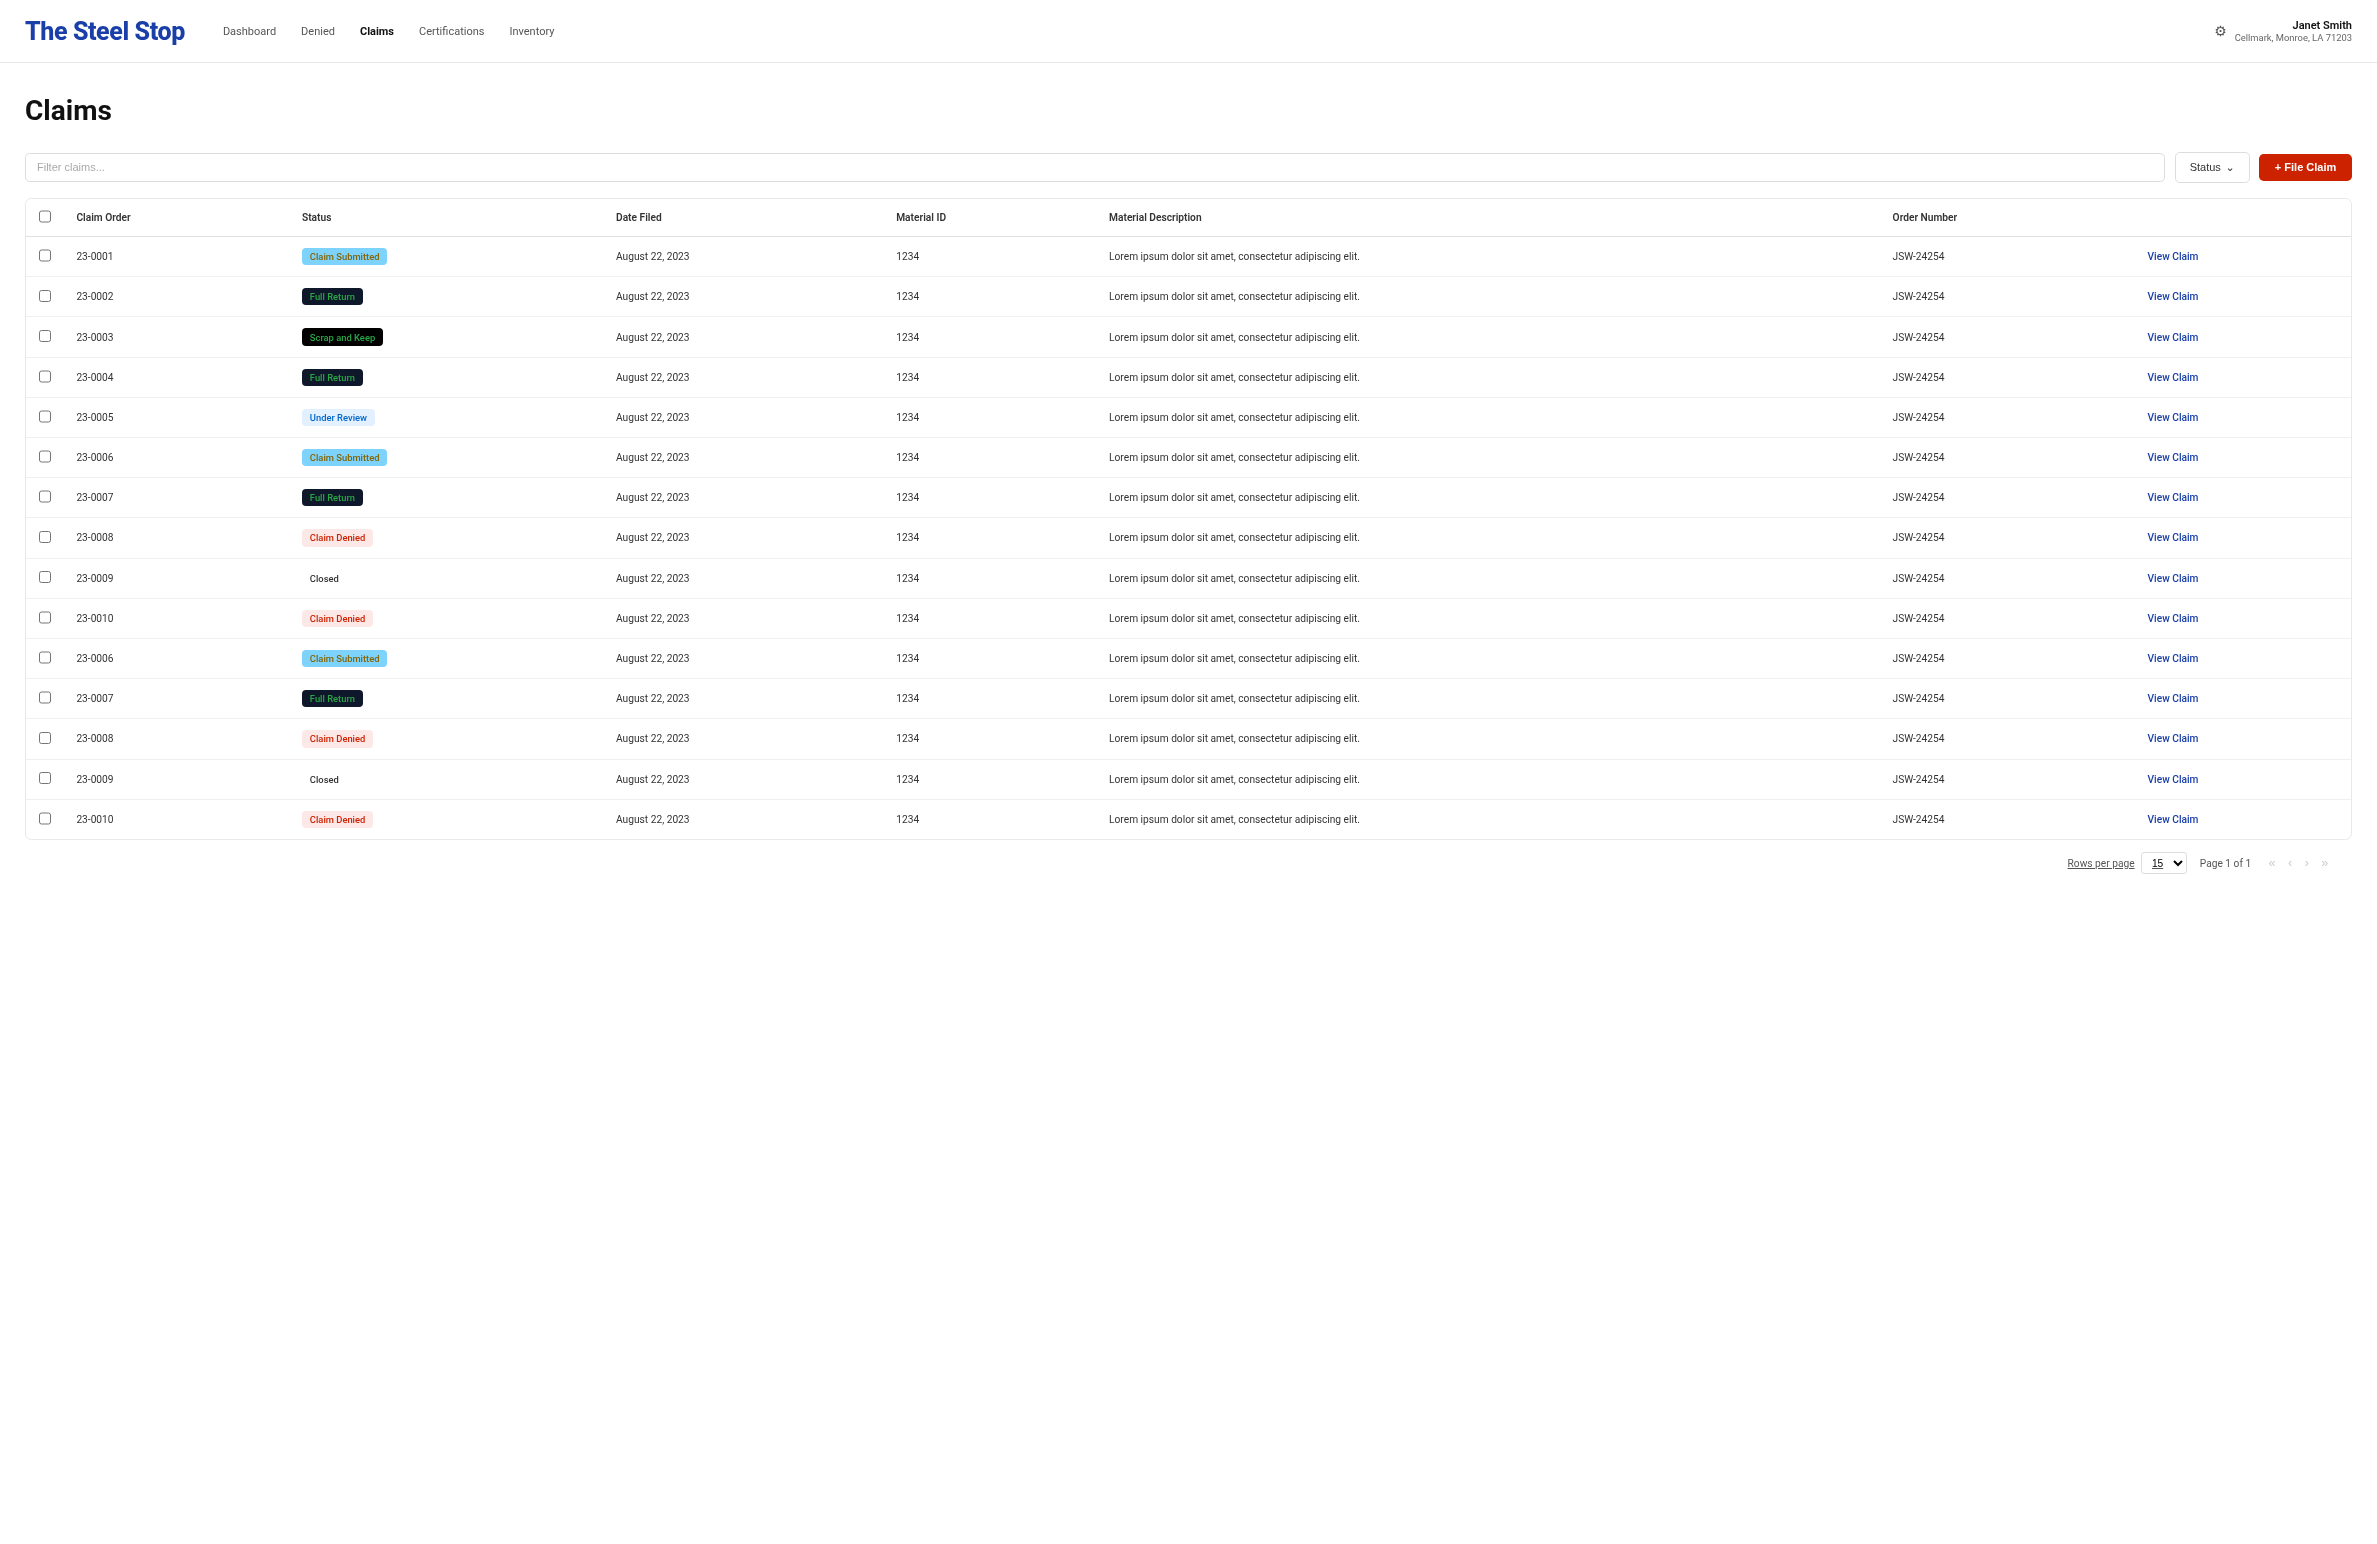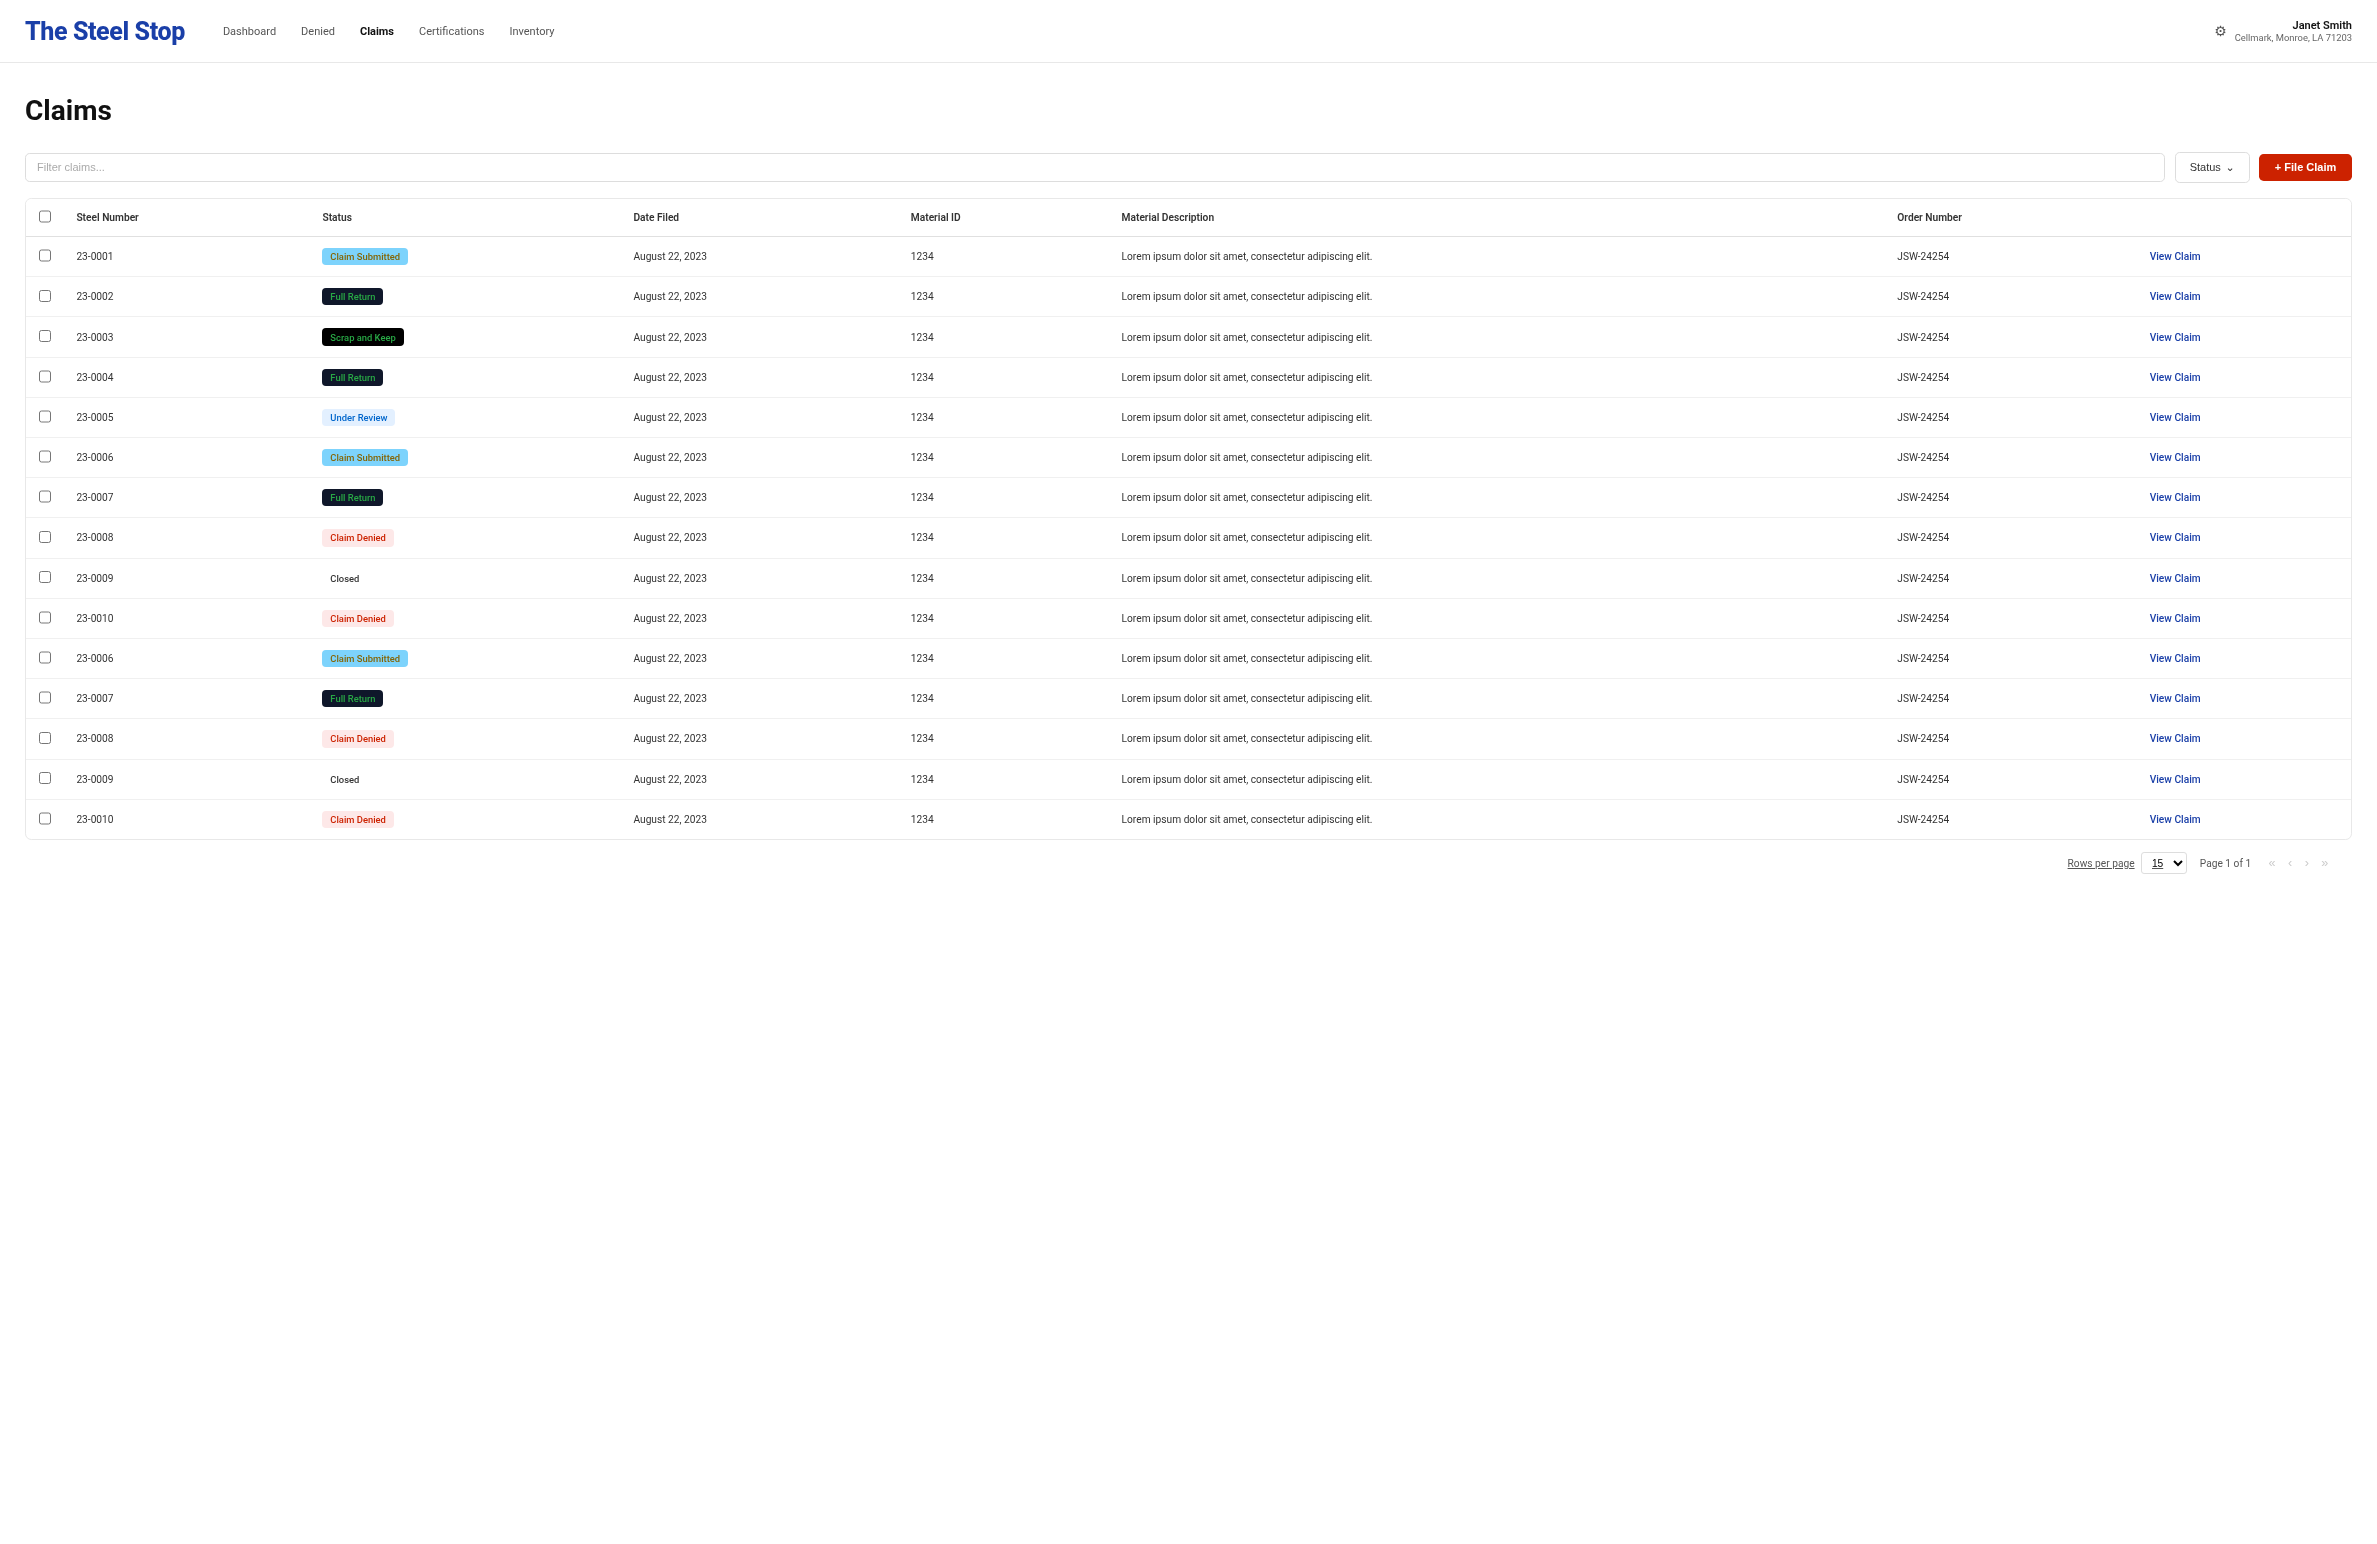--- a/index.html
+++ b/index.html
@@ -131,21 +131,21 @@
     </button>
   </div>
 
   <div class="table-wrapper">
     <table>
       <thead>
         <tr>
           <th>
             <input type="checkbox" style="">
           </th>
-          <th>Steel Number</th>
+          <th>Claim Order</th>
           <th>Status</th>
           <th>Date Filed</th>
           <th>Material ID</th>
           <th>Material Description</th>
           <th>Order Number</th>
           <th></th>
         </tr>
       </thead>
       <tbody id="table-body">
       <tr>

